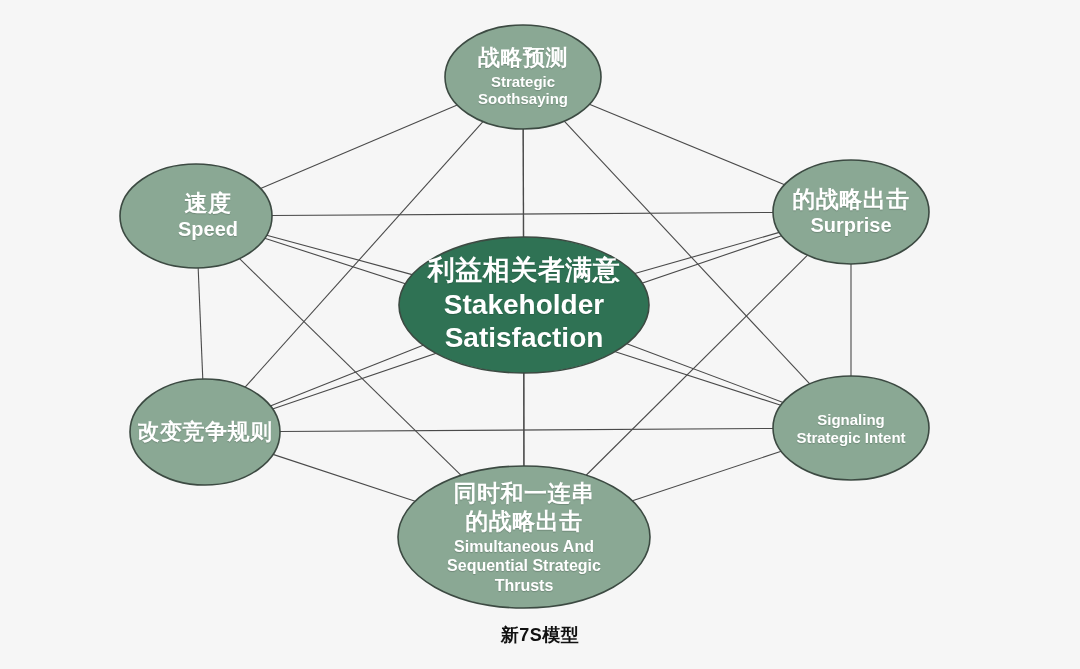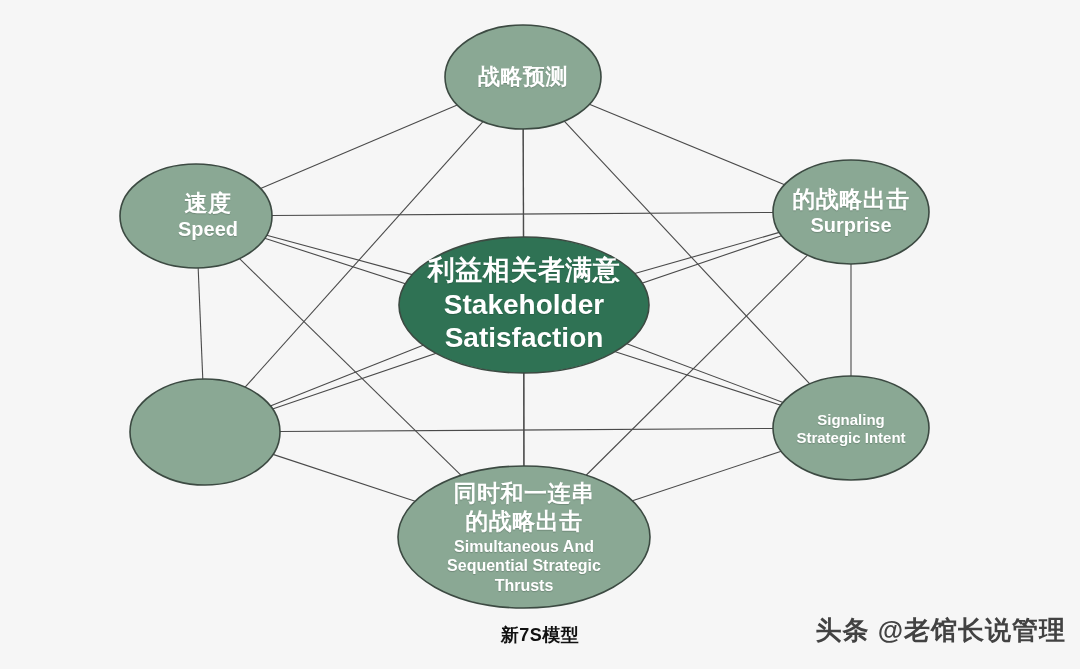--- a/index.html
+++ b/index.html
@@ -138,38 +138,45 @@
         </span>
         <span class="en">
           <span class="en-line">Stakeholder</span>
           <span class="en-line">Satisfaction</span>
         </span>
       </div>
       <div class="node-label n-small-en" style="left: 523px; top: 77px;">
         <span class="cn">
           <span class="en-line">战略预测</span>
         </span>
+        <span class="en">
+          <span class="en-line">Strategic</span>
+          <span class="en-line">Soothsaying</span>
+        </span>
       </div>
       <div class="node-label n-outer" style="left: 208px; top: 216px;">
         <span class="cn">
           <span class="en-line">速度</span>
         </span>
         <span class="en">
           <span class="en-line">Speed</span>
         </span>
       </div>
       <div class="node-label n-outer" style="left: 851px; top: 212px;">
         <span class="cn">
           <span class="en-line">的战略出击</span>
         </span>
         <span class="en">
           <span class="en-line">Surprise</span>
         </span>
       </div>
       <div class="node-label n-small-en" style="left: 205px; top: 432px;">
+        <span class="cn">
+          <span class="en-line">改变竞争规则</span>
+        </span>
       </div>
       <div class="node-label n-small-en" style="left: 851px; top: 428px;">
         <span class="en">
           <span class="en-line">Signaling</span>
           <span class="en-line">Strategic Intent</span>
         </span>
       </div>
       <div class="node-label n-bottom" style="left: 524px; top: 537px;">
         <span class="cn">
           <span class="en-line">同时和一连串</span>
@@ -177,14 +184,13 @@
         </span>
         <span class="en">
           <span class="en-line">Simultaneous And</span>
           <span class="en-line">Sequential Strategic</span>
           <span class="en-line">Thrusts</span>
         </span>
       </div>
     </div>
 
   <div id="caption">新7S模型</div>
-  <div id="watermark">头条 @老馆长说管理</div>
 </div>
 
 </body></html>

